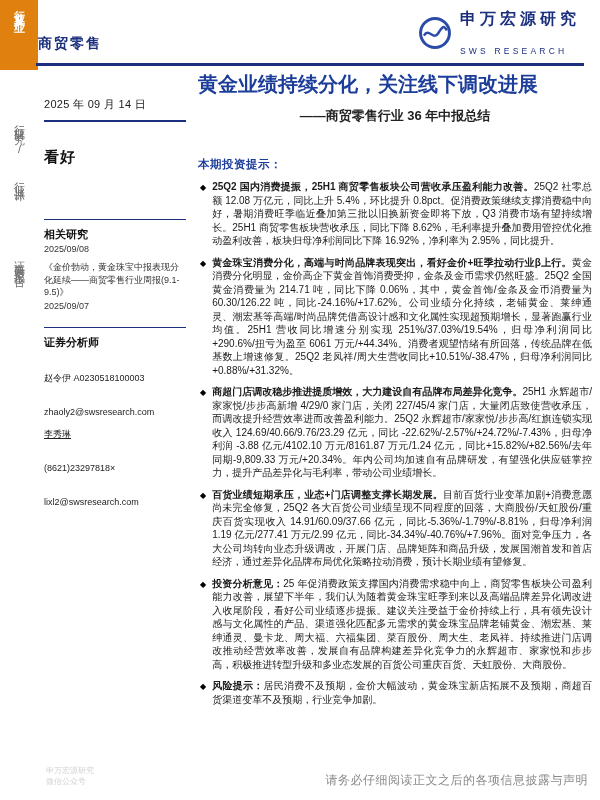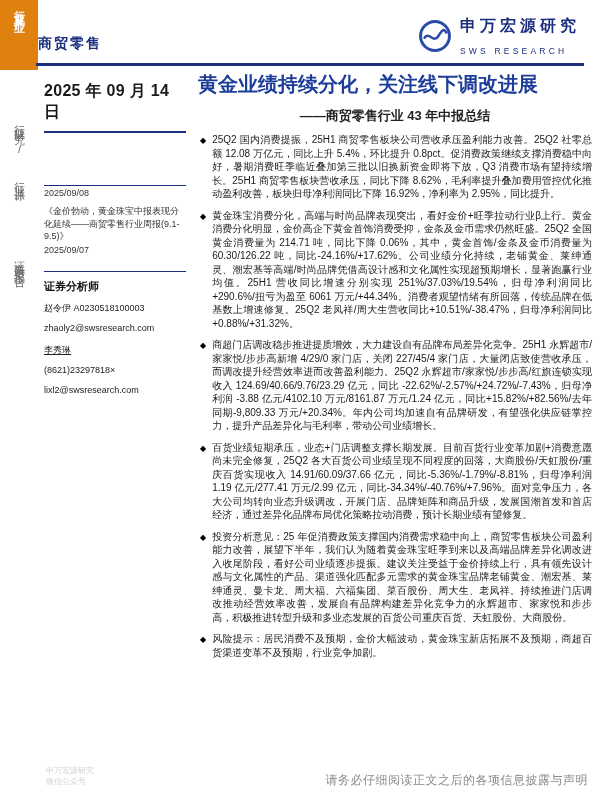--- a/index.html
+++ b/index.html
@@ -26,48 +26,48 @@
   .v-type { position:absolute; top:252px; left:0; width:38px; display:flex; justify-content:center; }
   .v-type .vtext { color:#6b6b6b; font-size:11px; }
 
   
   .header { position:absolute; left:36px; top:0; width:548px; height:66px; border-bottom:3px solid #1B2F7E; }
   .sector { position:absolute; left:2px; bottom:10px; font-size:14px; font-weight:bold; color:#1B2F7E; letter-spacing:2px; }
   .logo { position:absolute; right:4px; bottom:7px; display:flex; align-items:center; }
   .logo-icon { width:34px; height:34px; margin-right:8px; }
   .logo-text { display:flex; flex-direction:column; }
   .brand-cn { font-size:16px; font-weight:bold; color:#1B2F7E; letter-spacing:4px; white-space:nowrap; }
-  .brand-en { font-size:8.5px; color:#1B2F7E; letter-spacing:3.2px; margin-top:9px; white-space:nowrap; }
+  .brand-en { font-size:8.5px; color:#1B2F7E; letter-spacing:3.2px; margin-top:16px; white-space:nowrap; }
 
   
   .content { position:absolute; left:44px; top:69px; width:548px; }
   .cols { display:flex; align-items:flex-start; }
   .left-col { width:142px; flex:none; }
   .right-col { flex:1; margin-left:12px; min-width:0; }
 
-  .date { font-size:16px; font-weight:bold; margin-top:12px; letter-spacing:0.3px; }
+  .date { font-size:11px; font-weight:normal; margin-top:28px; letter-spacing:0.3px; }
   .rule { border:none; border-top:2px solid #1B2F7E; margin:8px 0 0 0; }
   .rule-thin { border:none; border-top:1px solid #1B2F7E; margin:0; }
   .rating { font-size:15px; font-weight:bold; color:#111; margin-top:26px; letter-spacing:1px; }
   .sec-gap-related { margin-top:52px; }
   .side-heading { font-size:11px; font-weight:bold; color:#111; margin-top:7px; }
   .rel-item { font-size:9px; color:#333; line-height:1.4; margin-top:7px; }
   .rel-date { font-size:9px; color:#333; margin-top:2px; }
   .sec-gap-analyst { margin-top:16px; }
-  .an-line { font-size:9px; color:#222; margin-top:8px; word-break:break-all; line-height:1.35; }
+  .an-line { font-size:9px; color:#222; margin-top:22px; word-break:break-all; line-height:1.35; }
   .an-name { font-weight:normal; }
 
   
   .title { font-size:20px; font-weight:bold; color:#1C3D99; line-height:1.3; margin-top:2px; }
   .subtitle { font-size:13px; font-weight:bold; color:#222; text-align:center; margin-top:10px; }
   .section-heading { font-size:11.5px; font-weight:bold; color:#1C3D99; margin-top:32px; letter-spacing:0.5px; }
   .bullet { display:flex; margin-top:8px; }
   .marker { flex:none; font-size:8px; color:#000; margin:3px 6px 0 2px; }
   .btext { margin:0; font-size:10px; line-height:1.35; text-align:justify; color:#1a1a1a; }
-  .btext b { font-weight:normal; }
+  .btext b { font-weight:bold; }
 
   
   .disclaimer { position:absolute; right:12px; bottom:11px; font-size:12px; color:#8a8a8a; letter-spacing:0.5px; }
   .watermark { position:absolute; left:46px; bottom:12px; width:96px; font-size:8px; color:#d2d2d2; line-height:1.45; }
 </style>
 </head>
 <body>
 
 <div class="sidebar">
   <div class="sidebar-orange">
@@ -94,22 +94,24 @@
     </div>
   </div>
 </div>
 
 <div class="content">
   <div class="cols">
 
     <div class="left-col">
       <div class="date">2025 年 09 月 14 日</div>
       <hr class="rule">
+      <div class="rating">看好</div>
 
       <hr class="rule-thin sec-gap-related">
+      <div class="side-heading">相关研究</div>
 
       <div class="rel-date">2025/09/08</div>
 
       <div class="rel-item">
         <span>《金价勃动，黄金珠宝中报表现分化延续——商贸零售行业周报(9.1-9.5)》</span>
       </div>
       <div class="rel-date">2025/09/07</div>
 
       <hr class="rule-thin sec-gap-analyst">
       <div class="side-heading">证券分析师</div>
@@ -120,21 +122,22 @@
       </div>
       <div class="an-line">zhaoly2@swsresearch.com</div>
 
       <div class="an-line" style="margin-top:10px;text-decoration:underline;">李秀琳</div>
       <div class="an-line">(8621)23297818×</div>
       <div class="an-line">lixl2@swsresearch.com</div>
     </div>
 
     <div class="right-col">
       <div class="title">黄金业绩持续分化，关注线下调改进展</div>
-      <div class="subtitle">——商贸零售行业 43 年中报总结</div>
+      <div class="subtitle">——商贸零售行业 36 年中报总结</div>
+      <div class="section-heading">本期投资提示：</div>
 
       <div class="bullet">
         <span class="marker">◆</span>
         <p class="btext"><b>25Q2 国内消费提振，25H1 商贸零售板块公司营收承压盈利能力改善。</b><span>25Q2 社零总额 12.08 万亿元，同比上升 5.4%，环比提升 0.8pct。促消费政策继续支撑消费稳中向好，暑期消费旺季临近叠加第三批以旧换新资金即将下放，Q3 消费市场有望持续增长。25H1 商贸零售板块营收承压，同比下降 8.62%，毛利率提升叠加费用管控优化推动盈利改善，板块归母净利润同比下降 16.92%，净利率为 2.95%，同比提升。</span></p>
       </div>
 
       <div class="bullet">
         <span class="marker">◆</span>
         <p class="btext"><b>黄金珠宝消费分化，高端与时尚品牌表现突出，看好金价+旺季拉动行业β上行。</b><span>黄金消费分化明显，金价高企下黄金首饰消费受抑，金条及金币需求仍然旺盛。25Q2 全国黄金消费量为 214.71 吨，同比下降 0.06%，其中，黄金首饰/金条及金币消费量为 60.30/126.22 吨，同比-24.16%/+17.62%。公司业绩分化持续，老铺黄金、莱绅通灵、潮宏基等高端/时尚品牌凭借高设计感和文化属性实现超预期增长，显著跑赢行业均值。25H1 营收同比增速分别实现 251%/37.03%/19.54%，归母净利润同比+290.6%/扭亏为盈至 6061 万元/+44.34%。消费者观望情绪有所回落，传统品牌在低基数上增速修复。25Q2 老凤祥/周大生营收同比+10.51%/-38.47%，归母净利润同比+0.88%/+31.32%。</span></p>
       </div>

